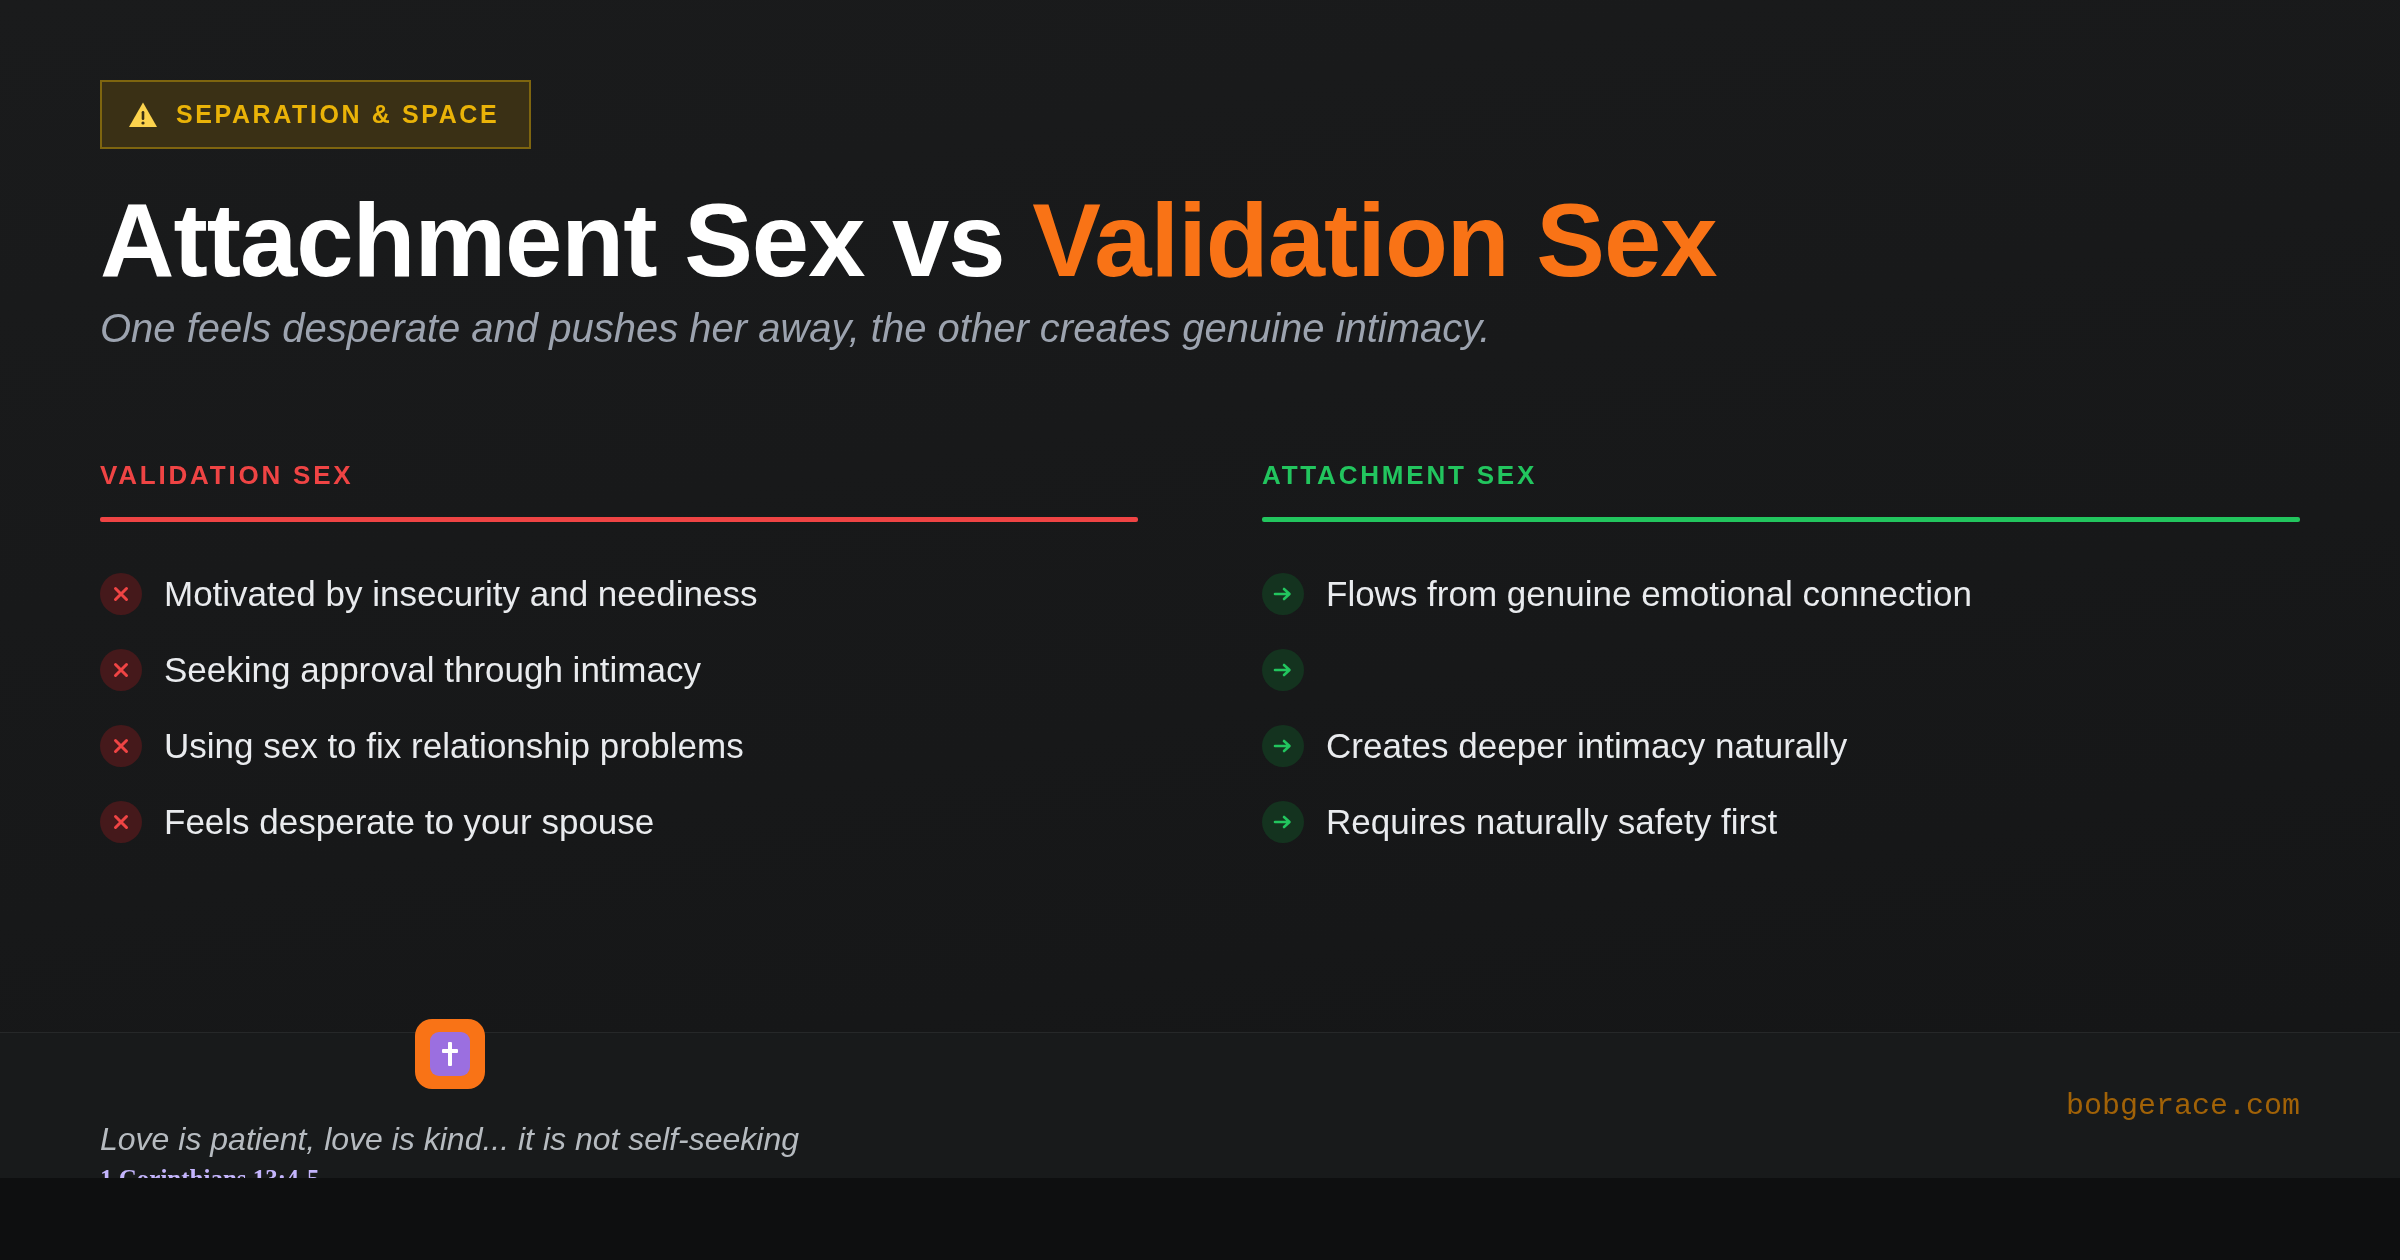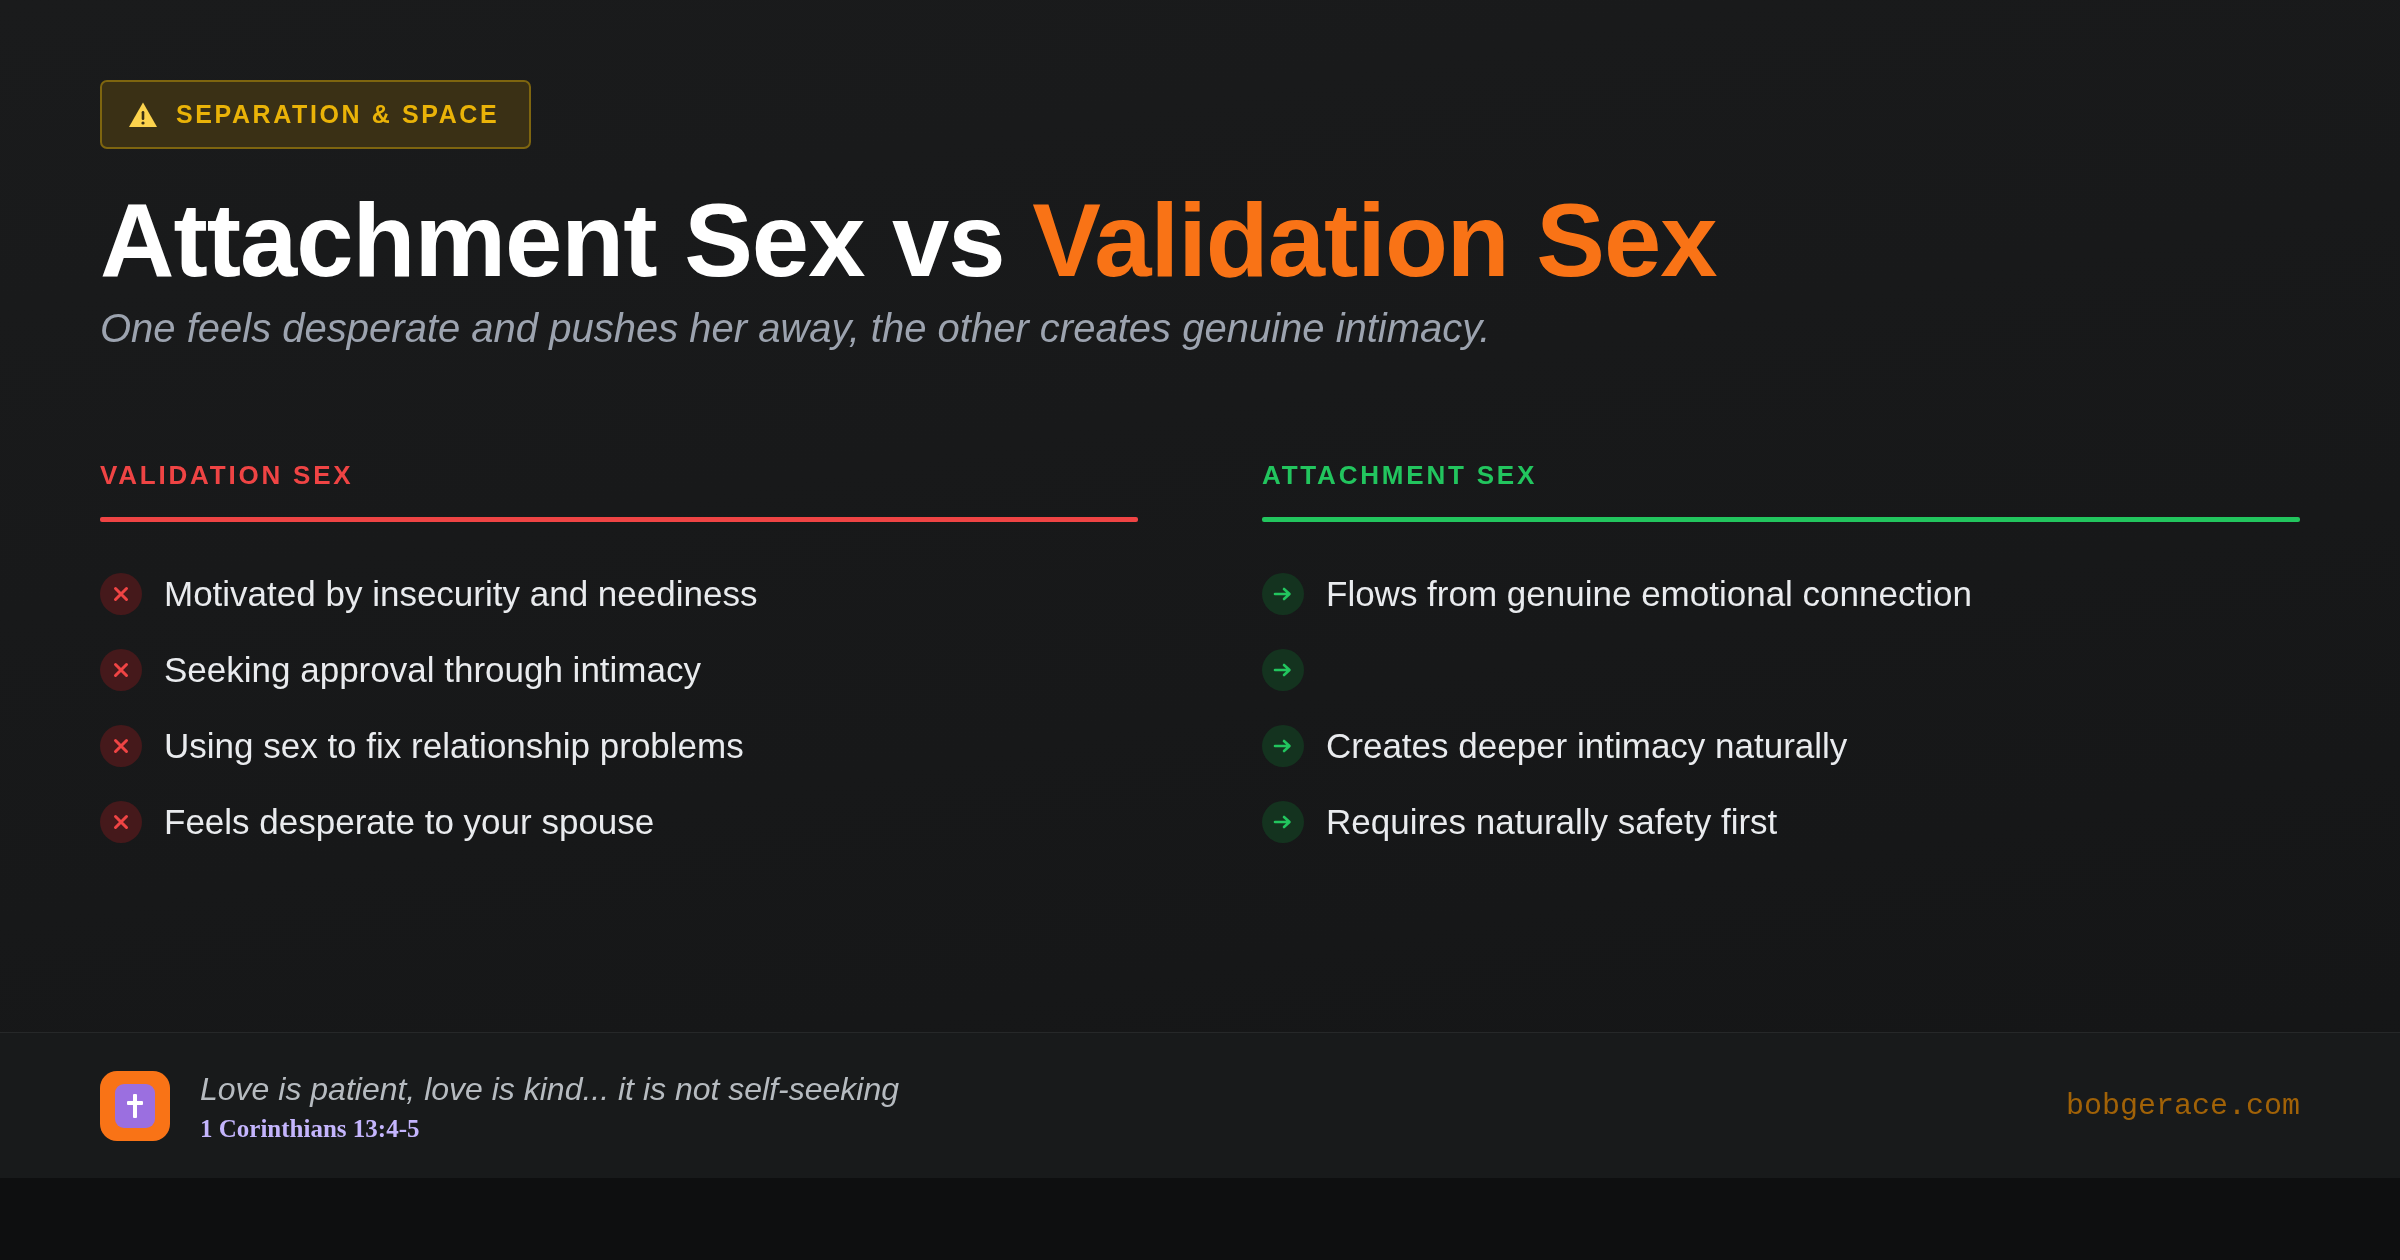--- a/index.html
+++ b/index.html
@@ -25,21 +25,21 @@
   }
 
   .badge {
     display:inline-flex;
     align-items:flex-end;
     gap:18px;
     margin-top:80px;
     padding:18px 30px 18px 26px;
     background:#3a3015;
     border:2px solid #7e650f;
-    border-radius:7px;
+    border-radius:0;
   }
   .badge-icon { display:block; width:30px; height:28px; }
   .badge-text {
     font-size:25px;
     font-weight:bold;
     letter-spacing:2.6px;
     color:#eab308;
     white-space:nowrap;
   }
 
@@ -119,21 +119,21 @@
   .footer {
     position:absolute;
     left:0; right:0;
     top:1032px; height:146px;
     background:#181a1b;
     border-top:1px solid #262829;
     display:flex;
     align-items:center;
     padding:0 100px;
   }
-  .footer-left { display:flex; align-items:center; gap:30px; }
+  .footer-left { display:flex; align-items:center; gap:30px;flex-direction:column; }
 
   .cross-badge {
     width:70px; height:70px;
     border-radius:17px;
     background:#f97316;
     display:flex; align-items:center; justify-content:center;
     flex:0 0 auto;
   }
   .cross-inner {
     width:40px; height:44px;

